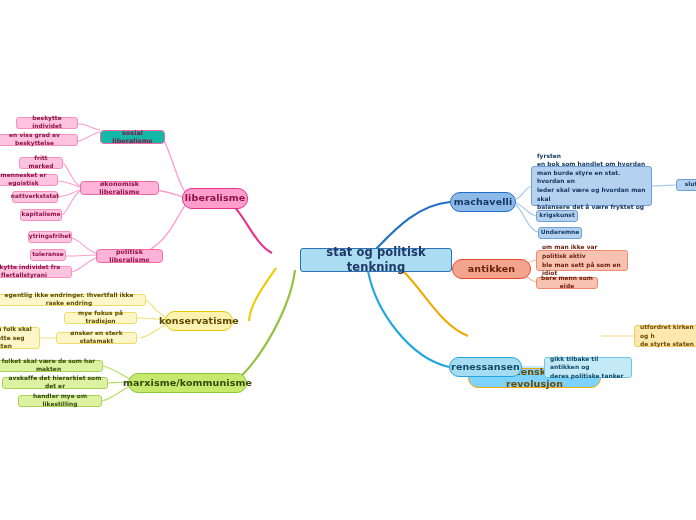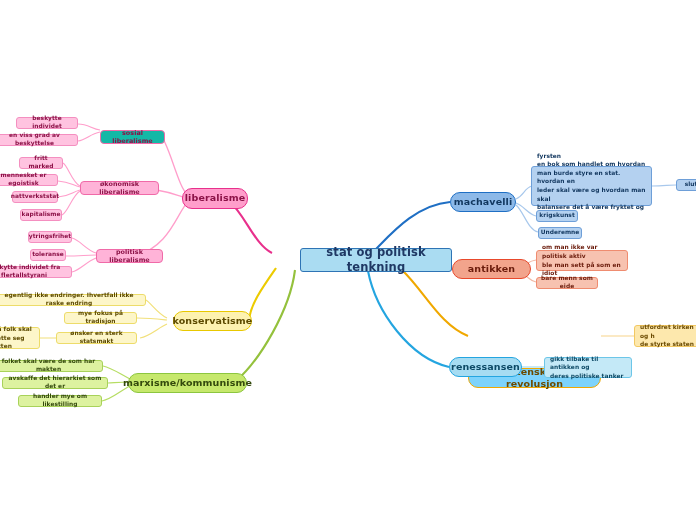--- a/index.html
+++ b/index.html
@@ -199,22 +199,22 @@
   </div>
   <div class="node n-l3" style="left:30px; top:249px; width:36px; height:12px;
               background:#ffc3e0; border-color:#f48fc0; color:#8c1247;">
     <span>toleranse</span>
   </div>
   <div class="node n-l3" style="left:-24px; top:266px; width:96px; height:12px;
               background:#ffc3e0; border-color:#f48fc0; color:#8c1247;">
     <span>beskytte individet fra flertallstyrani</span>
   </div>
 
-  <div class="node n-l1" style="left:165px; top:311px; width:79px; height:20px;
-              background:#fdf2b0; border-color:#e8c800; color:#5c4a00;margin-left:8px;">
+  <div class="node n-l1" style="left:165px; top:311px; width:68px; height:20px;
+              background:#fdf2b0; border-color:#e8c800; color:#5c4a00;">
     <span>konservatisme</span>
   </div>
   <div class="node n-l3" style="left:-8px; top:294px; width:154px; height:12px;
               background:#fdf6c9; border-color:#eddc6a; color:#5c4a00;">
     <span>egentlig ikke endringer. Ihvertfall ikke raske endring</span>
   </div>
   <div class="node n-l3" style="left:64px; top:312px; width:73px; height:12px;
               background:#fdf6c9; border-color:#eddc6a; color:#5c4a00;">
     <span>mye fokus på tradisjon</span>
   </div>

